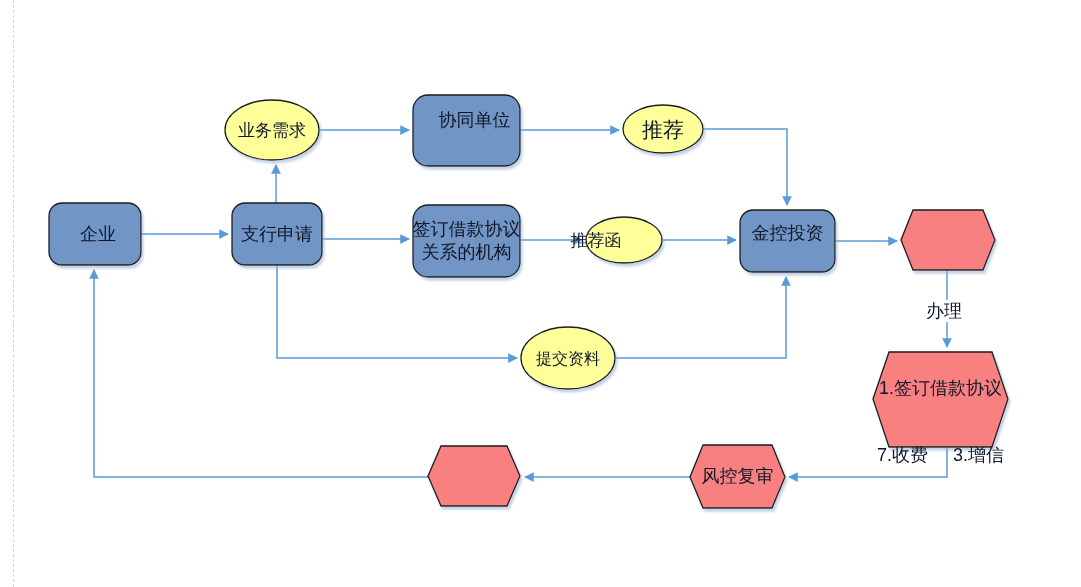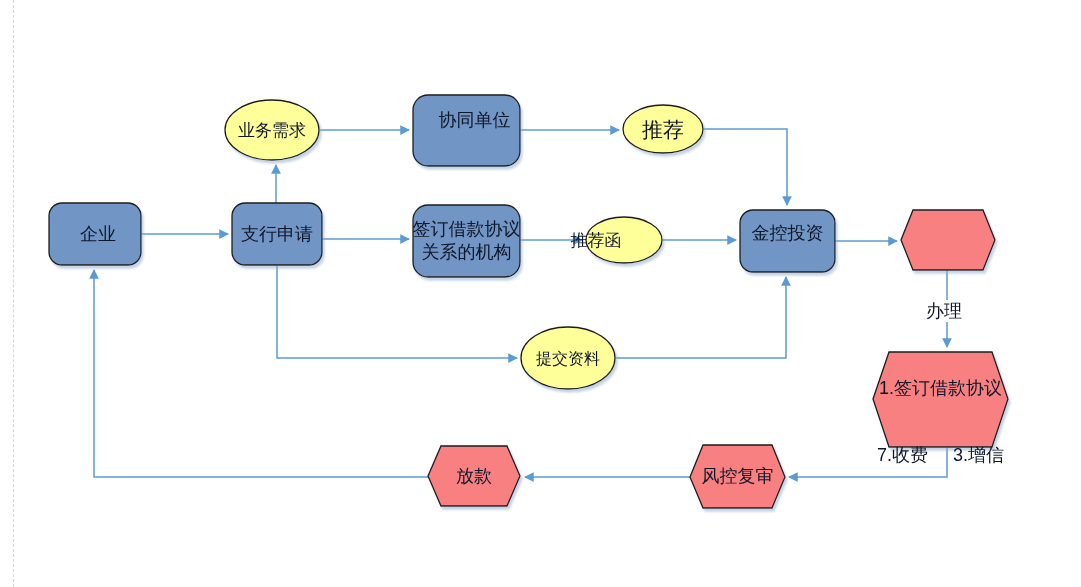--- a/index.html
+++ b/index.html
@@ -125,15 +125,14 @@
 
   <div class="label" style="left:873px;top:352px;width:135px;height:95px;line-height:24px;">
     <span class="lines">
       <span class="pre" style="display:block;">1.签订借款协议</span>
       <span class="pre" style="display:block;">7.收费     3.增信</span>
     </span>
   </div>
 
   <div class="label" style="left:690px;top:445px;width:95px;height:63px;">风控复审</div>
 
-  <div class="label" style="left:428px;top:446px;width:92px;height:60px;">放款</div>
 
 </div>
 
 </body></html>

